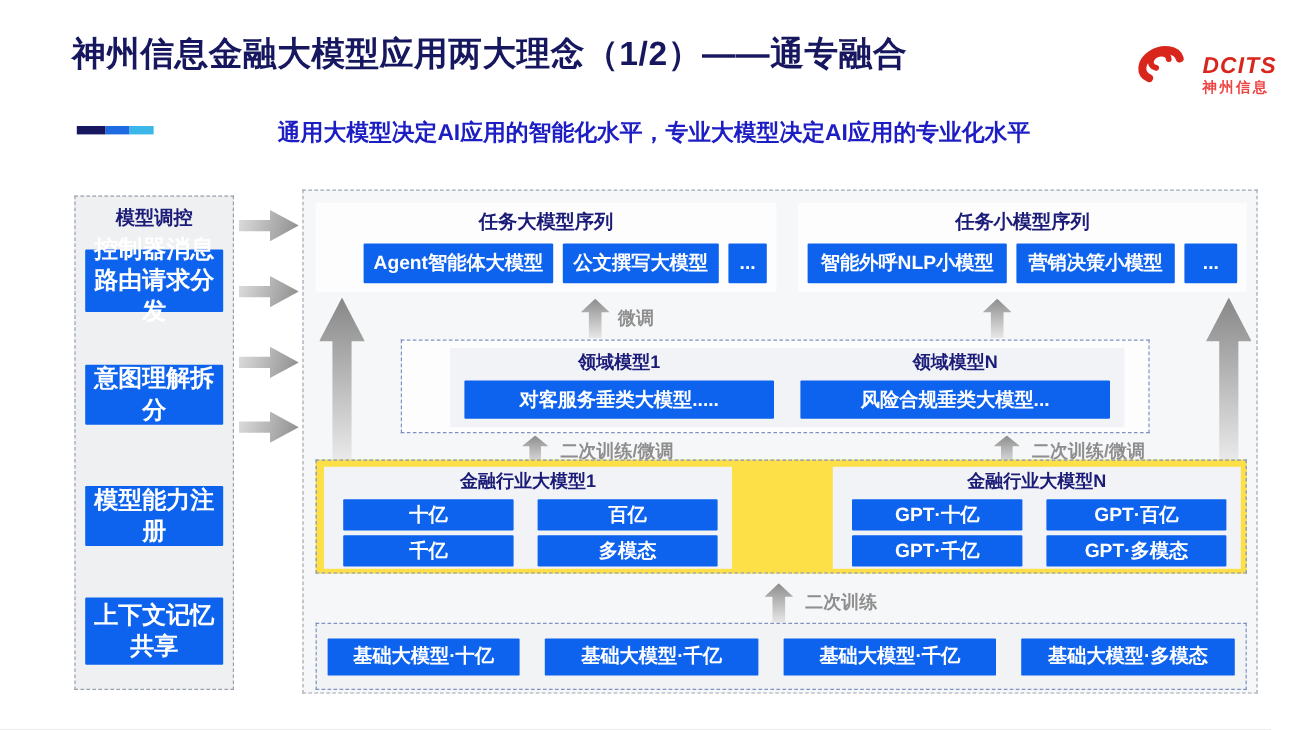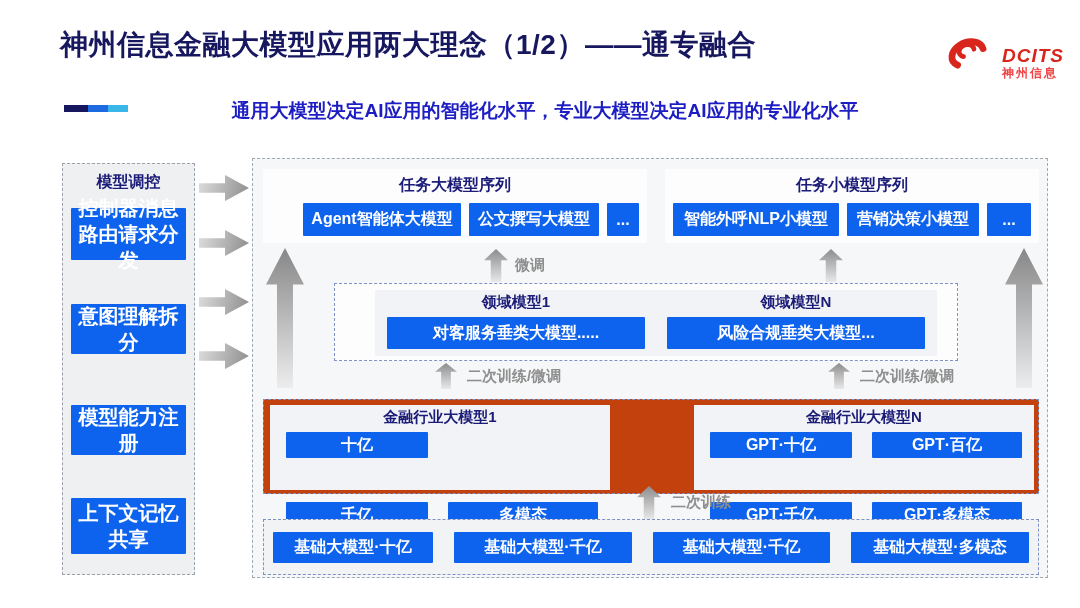--- a/index.html
+++ b/index.html
@@ -78,28 +78,28 @@
 
   
   .domain-box { position:absolute; left:81px; top:124px; width:624px; height:78px;
                 background:#fdfdfe; border:1.5px dashed #8091c4; }
   .dm-panel { position:absolute; top:6px; width:282px; height:66px; background:#f2f3f6; }
   .dm-left  { left:40px; } .dm-right { left:320px; }
   .dm-title { position:absolute; left:0; right:0; top:3px; font-size:15px; }
   .dm-btn { position:absolute; left:12px; right:12px; top:27px; height:32px; font-size:16px; }
 
   
-  .ind-box { position:absolute; left:10px; top:240px; width:776px; height:95px;
-             background:#c2410c; border:1.5px dashed #8091c4; }
+  .ind-box { position:absolute; left:10px; top:224px; width:776px; height:95px;
+             background:#fde047; border:1.5px dashed #8091c4; }
   .ind-panel { position:absolute; top:5px; width:340px; height:85px; background:#f2f3f6; }
   .ind-left { left:6px; } .ind-right { left:430px; }
   .ind-title { position:absolute; left:0; right:0; top:3px; font-size:15px; }
   .ind-btn { position:absolute; height:26px; font-size:16px; }
   .c1 { left:16px;  width:142px; } .c2 { left:178px; width:150px; }
-  .r1 { top:27px; } .r2 { top:57px;margin-top:40px; }
+  .r1 { top:27px; } .r2 { top:57px; }
 
   
   .found-box { position:absolute; left:10px; top:360px; width:776px; height:56px;
                background:#f2f3f5; border:1.5px dashed #8091c4;
                display:flex; align-items:center; justify-content:space-between; padding:0 9px; }
   .fd-btn { height:31px; font-size:16px; }
   .fd1 { width:160px; } .fd2 { width:178px; } .fd3 { width:177px; } .fd4 { width:178px; }
 </style>
 </head>
 <body>
@@ -181,20 +181,21 @@
 
     <div class="up-arrow ua-rfl"></div>
     <div class="arrow-label lb-rfl">二次训练/微调</div>
     <div class="up-arrow ua-rfr"></div>
     <div class="arrow-label lb-rfr">二次训练/微调</div>
 
     <div class="ind-box">
       <div class="ind-panel ind-left">
         <div class="ind-title hd">金融行业大模型1</div>
         <div class="blu ind-btn c1 r1">十亿</div>
+        <div class="blu ind-btn c2 r1">百亿</div>
         <div class="blu ind-btn c1 r2">千亿</div>
         <div class="blu ind-btn c2 r2">多模态</div>
       </div>
       <div class="ind-panel ind-right">
         <div class="ind-title hd">金融行业大模型N</div>
         <div class="blu ind-btn c1 r1">GPT·十亿</div>
         <div class="blu ind-btn c2 r1">GPT·百亿</div>
         <div class="blu ind-btn c1 r2">GPT·千亿</div>
         <div class="blu ind-btn c2 r2">GPT·多模态</div>
       </div>

